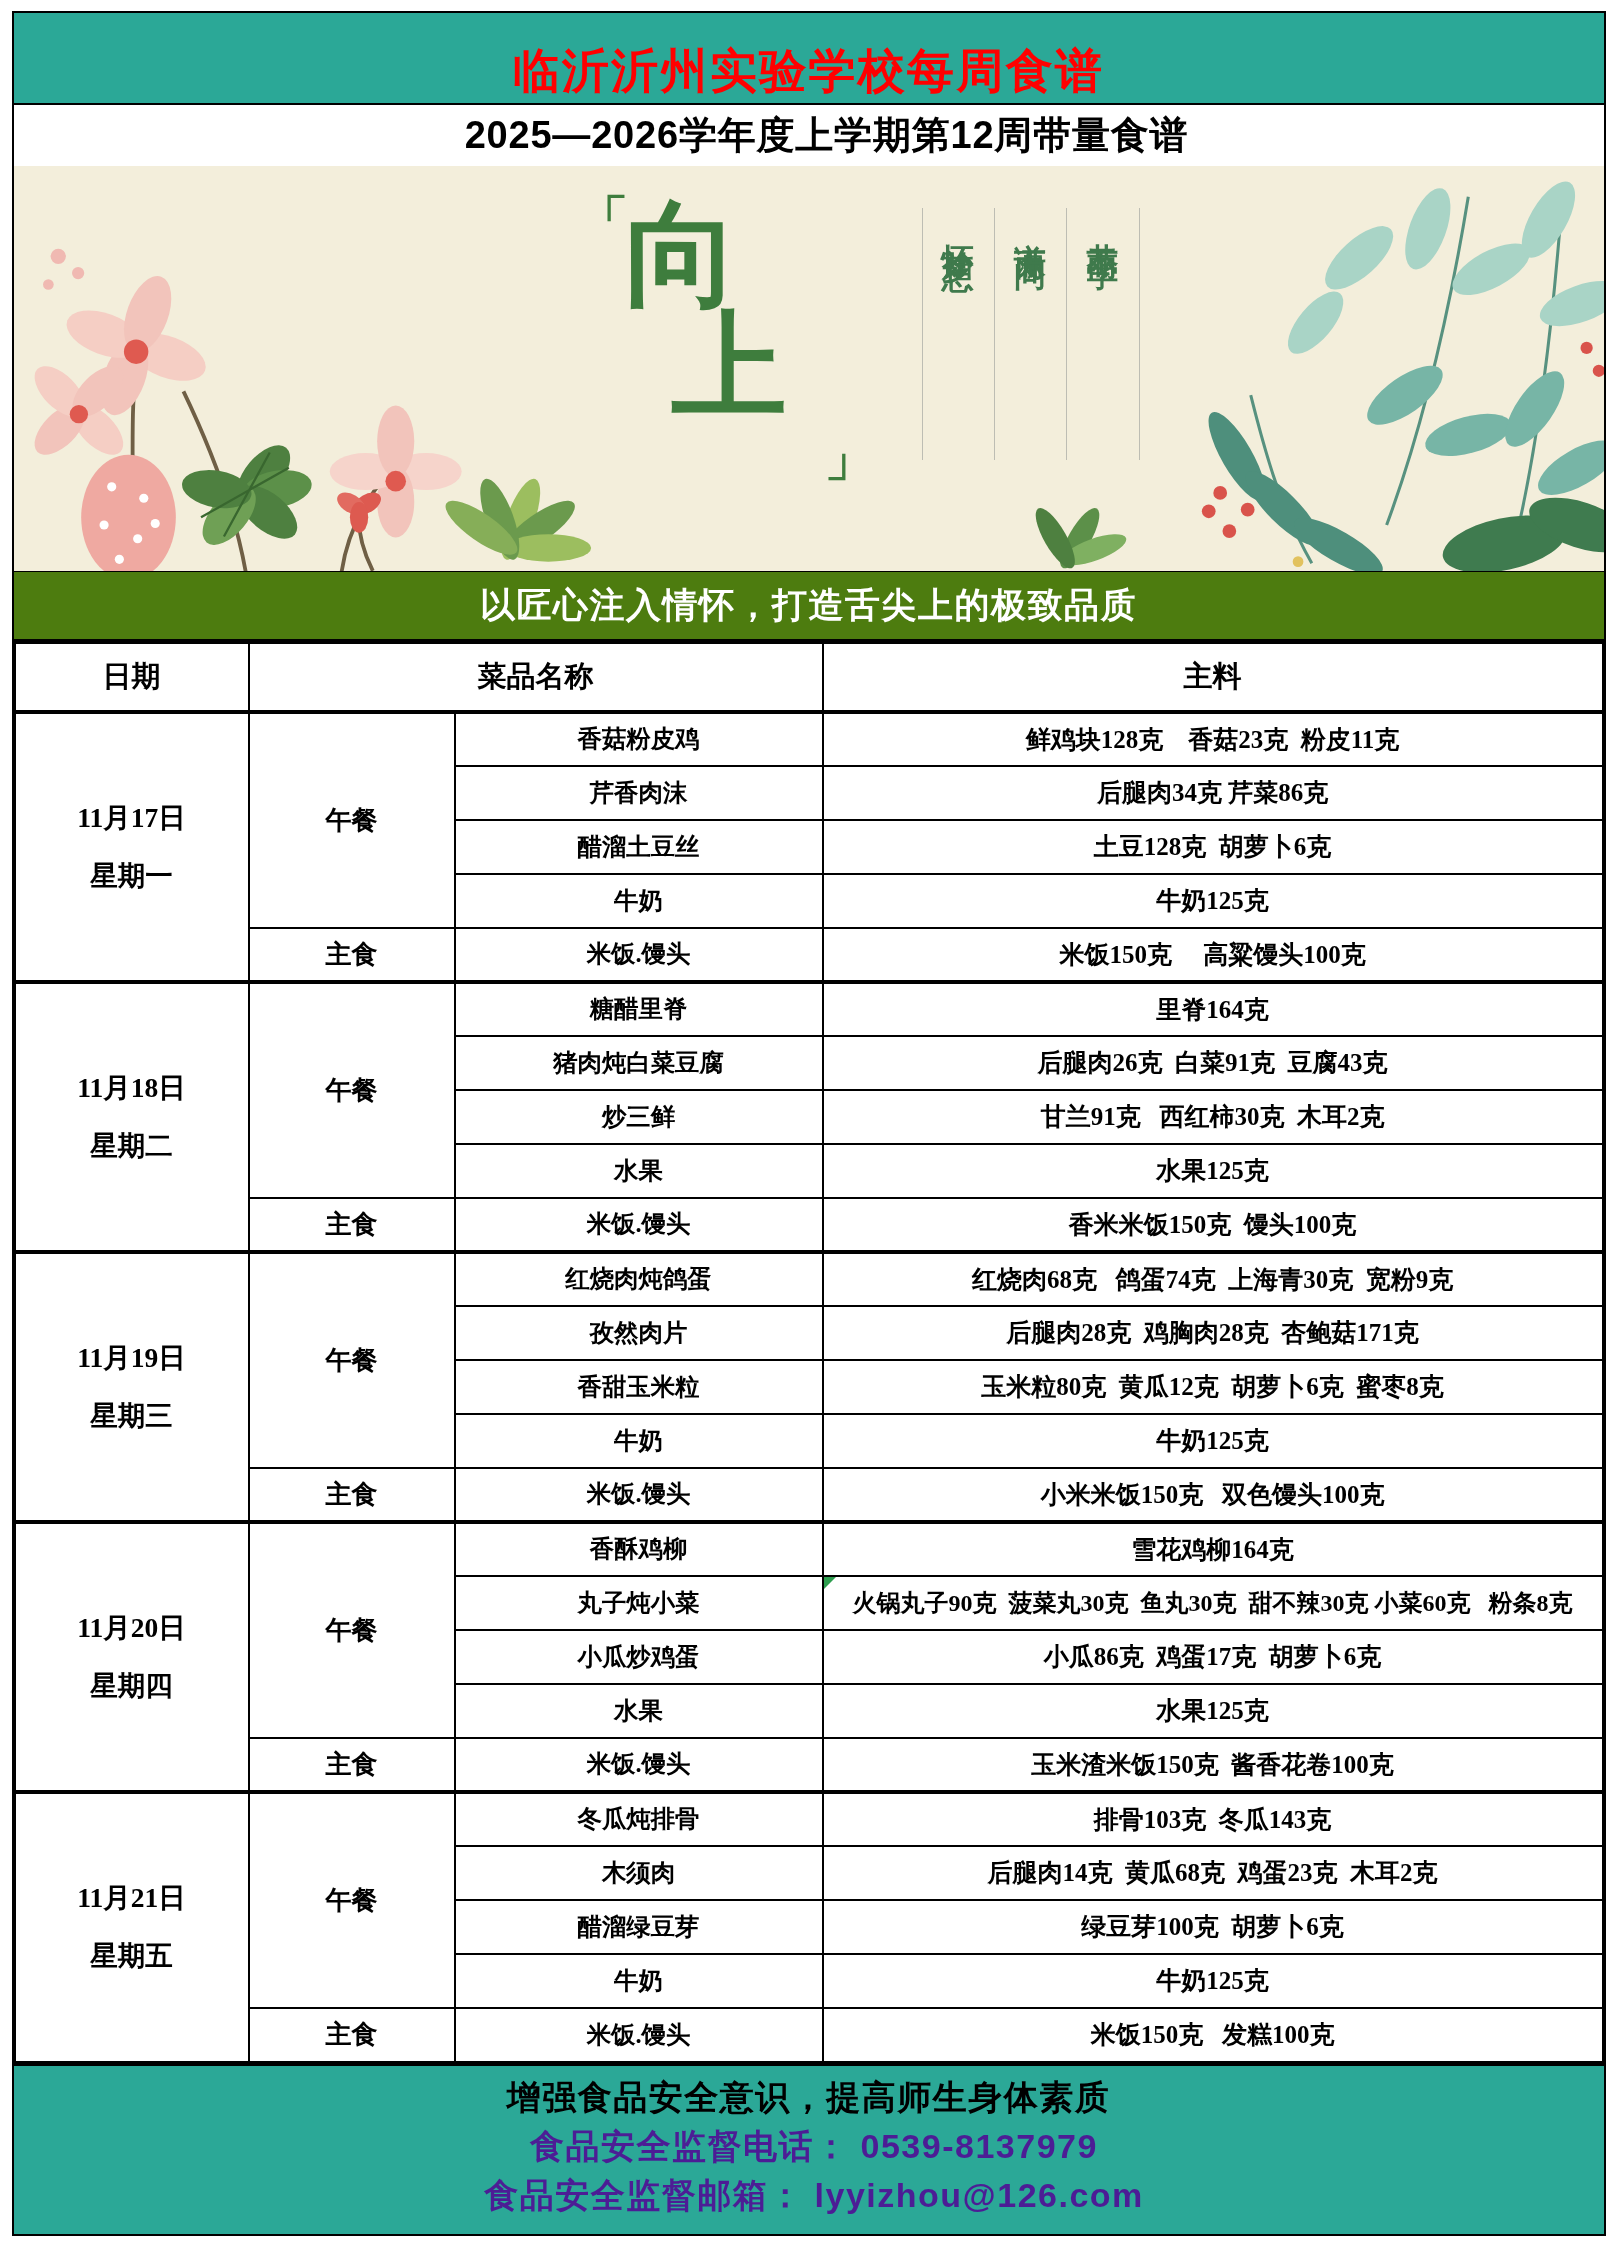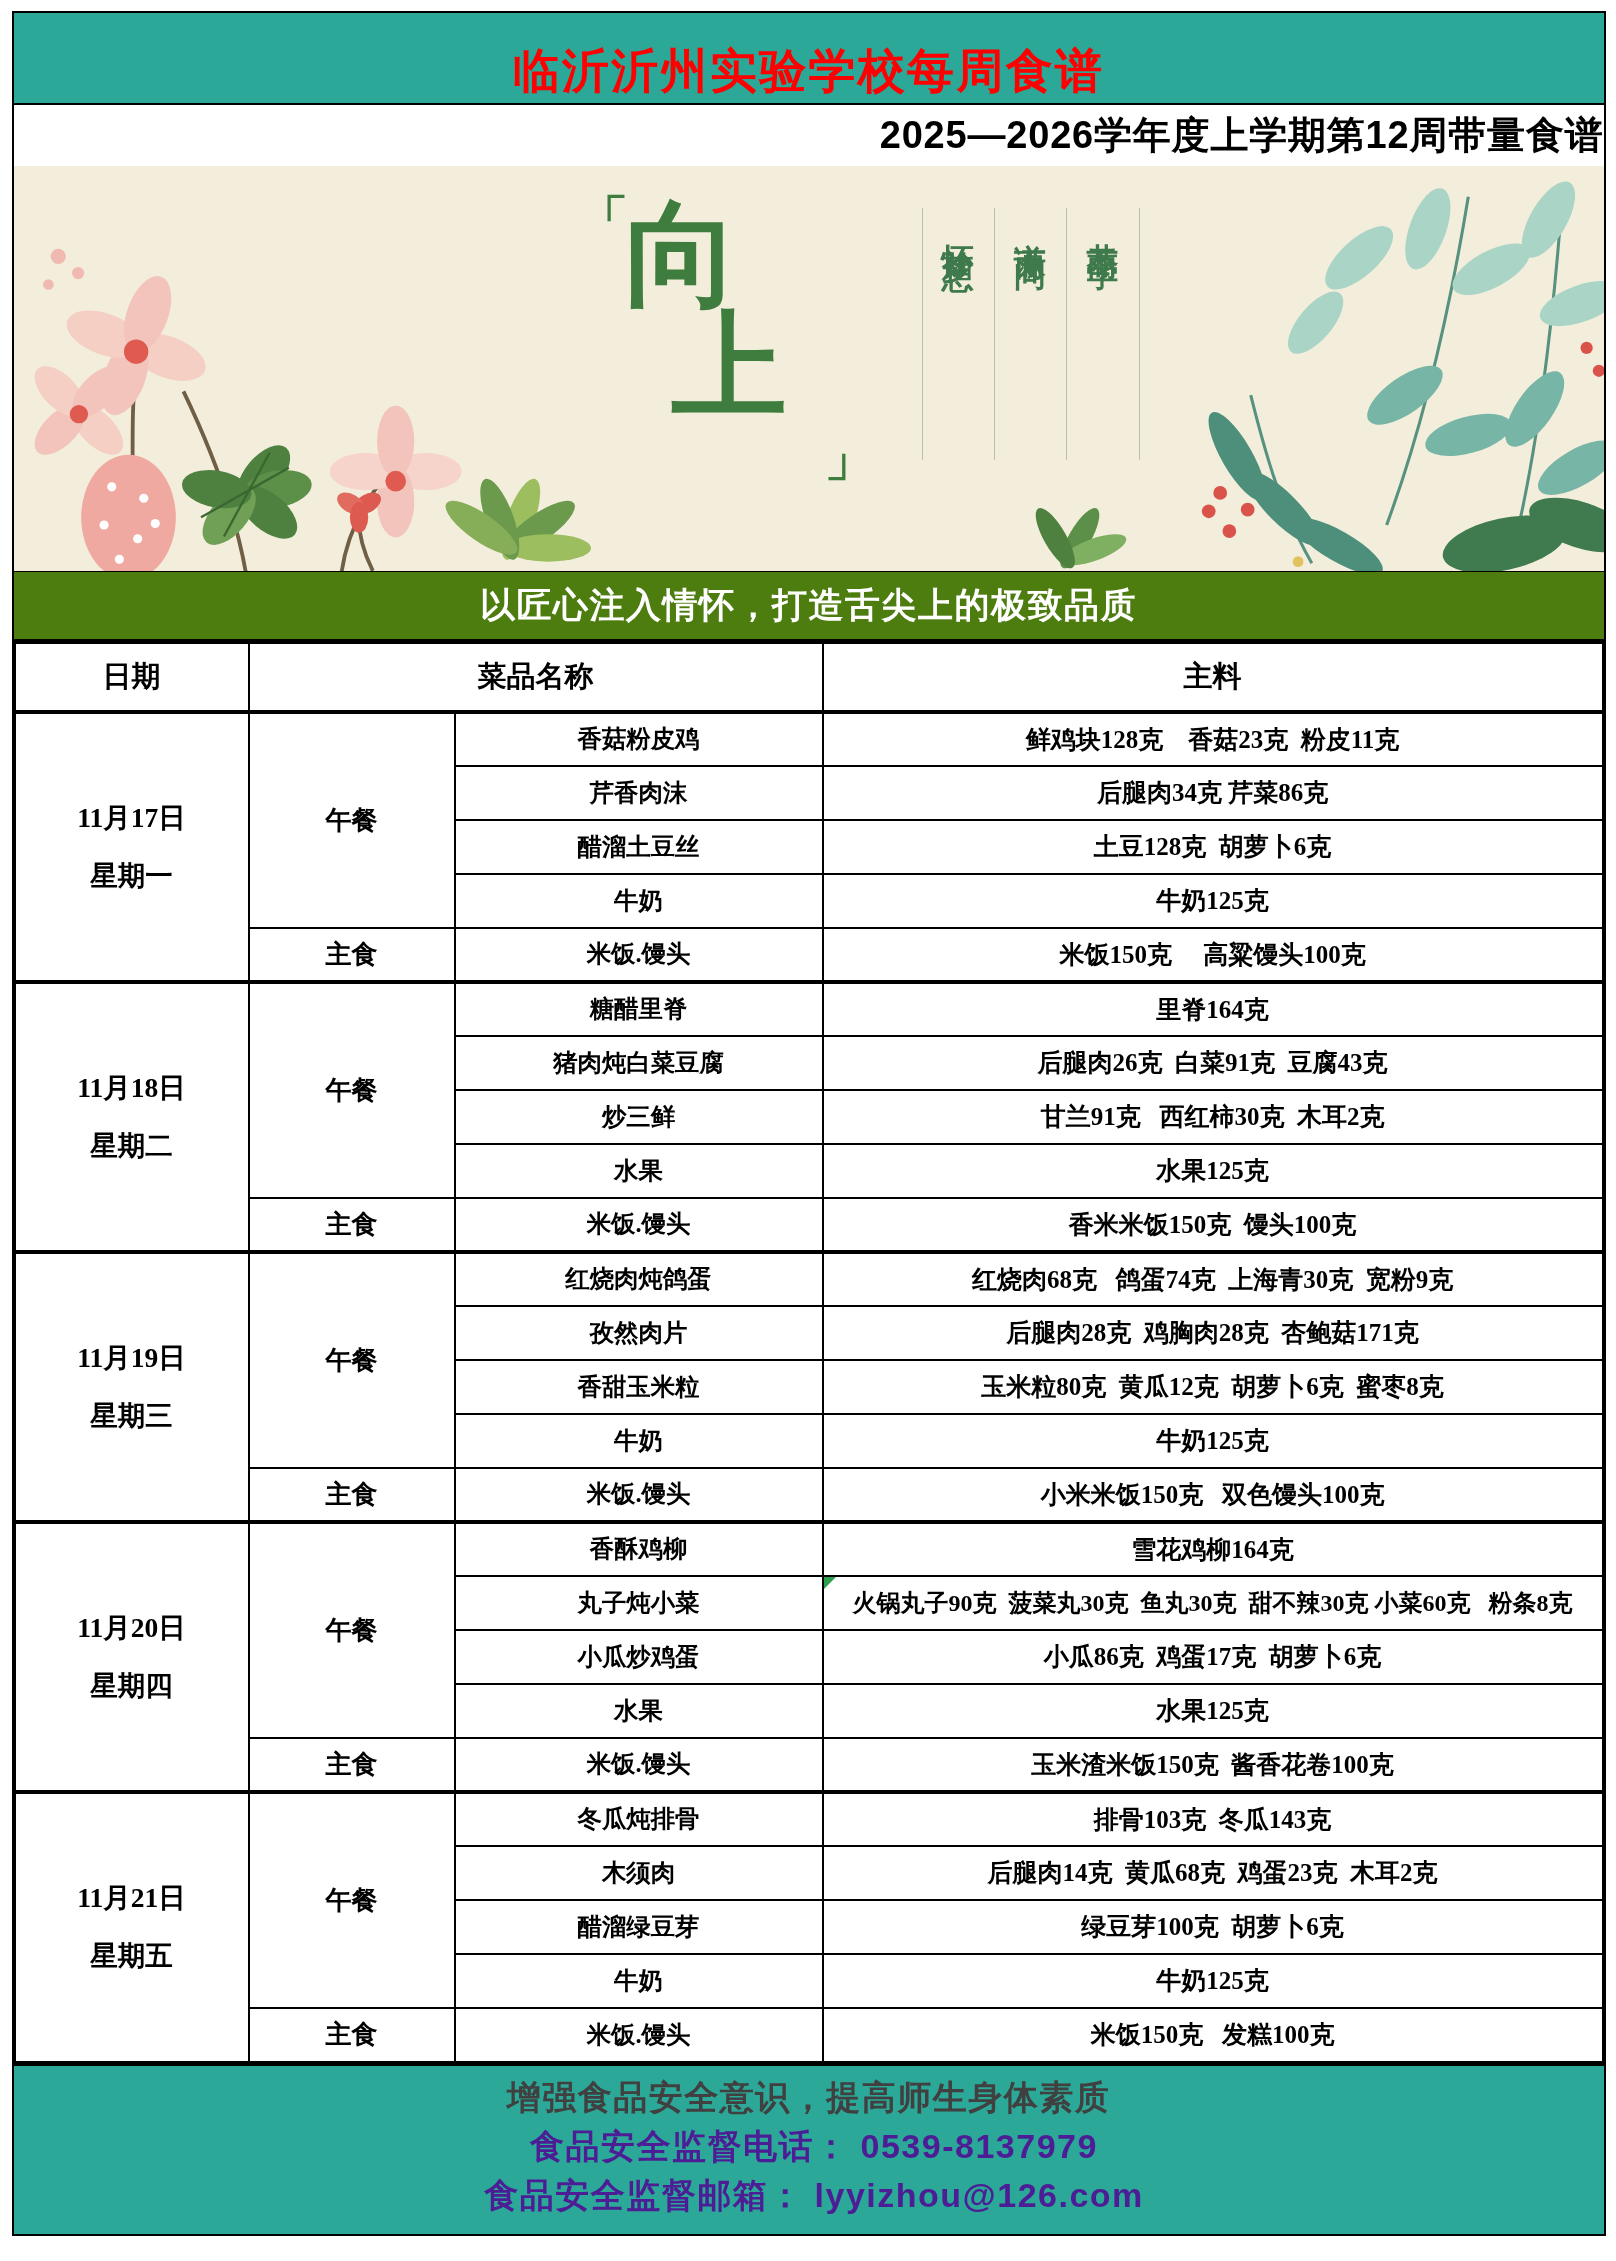--- a/index.html
+++ b/index.html
@@ -17,21 +17,21 @@
     height:92px; background:#2BA897; border-bottom:2.3px solid #000;
     display:flex; align-items:flex-end; justify-content:center;
   }
   .top-bar .title{
     color:#FF0000; font-size:47px; font-weight:900; letter-spacing:2.3px;
   }
 
   
   .subtitle-bar{
     height:61px; background:#ffffff;
-    display:flex; align-items:center; justify-content:flex-end;padding-left:36px;
+    display:flex; align-items:center; justify-content:center;padding-left:36px;
   }
   .subtitle-bar .subtitle{ color:#000; font-size:38px; font-weight:900; letter-spacing:0.8px; }
 
   
   .banner{
     position:relative; height:405px; background:#F3EEDB; overflow:hidden;
   }
   .banner svg{ position:absolute; inset:0; }
   .logo{
     position:absolute; left:611px; top:30.5px; width:214px; color:#3E7D3D;
@@ -74,21 +74,21 @@
     position:absolute; top:0; left:0; width:0; height:0;
     border-top:12.2px solid #2E9E4F; border-right:12.2px solid transparent;
   }
 
   
   .footer{
     background:#2BA897; border-top:3.1px solid #000;
     padding:7.6px 0 13.7px 0; text-align:center;
   }
   .footer div{ line-height:49px; font-size:34px; font-weight:900; letter-spacing:1.5px; }
-  .footer .f1{ color:#404040; }
+  .footer .f1{ color:#000000; }
   .footer .f2, .footer .f3{ color:#4c1d95;margin-left:11px; }
 </style>
 </head>
 <body>
 
 <div class="poster">
 
   <div class="top-bar">
     <span class="title">临沂沂州实验学校每周食谱</span>
   </div>

